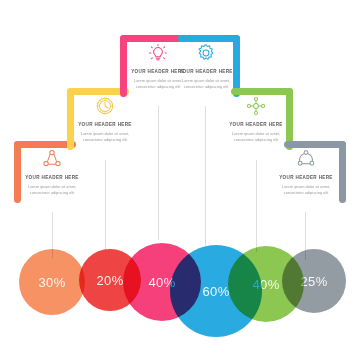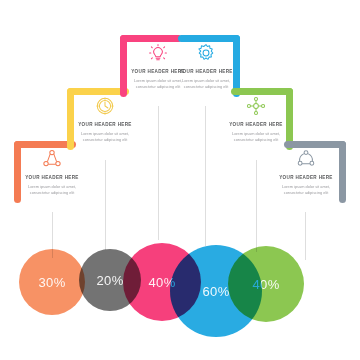--- a/index.html
+++ b/index.html
@@ -158,27 +158,30 @@
       </svg>
     </div>
     <div class="hdr">YOUR HEADER HERE</div>
     <div class="body">Lorem ipsum dolor sit amet, consectetur adipiscing elit</div>
   </div>
 
   <div class="circles">
     <div class="circ" style="left:19px;top:249px;width:66px;height:66px;background:#F79265;">
       <span>30%</span>
     </div>
-    <div class="circ" style="left:79px;top:249px;width:62px;height:62px;background:#737373;">
+    <div class="circ" style="left:79px;top:249px;width:62px;height:62px;background:#ef4444;">
       <span>20%</span>
     </div>
     <div class="circ" style="left:123px;top:243px;width:78px;height:78px;background:#F6407C;">
       <span>40%</span>
     </div>
     <div class="circ" style="left:170px;top:245px;width:92px;height:92px;background:#29ABE2;">
       <span>60%</span>
     </div>
     <div class="circ" style="left:228px;top:246px;width:76px;height:76px;background:#8CC751;">
       <span>40%</span>
     </div>
+    <div class="circ" style="left:282px;top:249px;width:64px;height:64px;background:#939BA3;">
+      <span>25%</span>
+    </div>
   </div>
 
 </div>
 
 </body></html>

